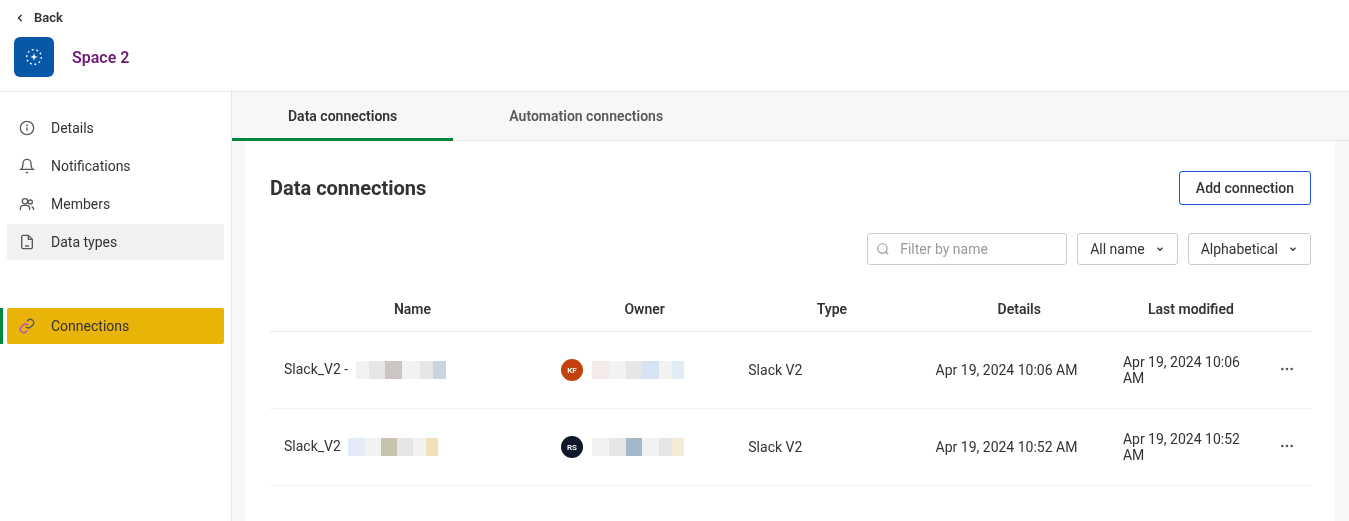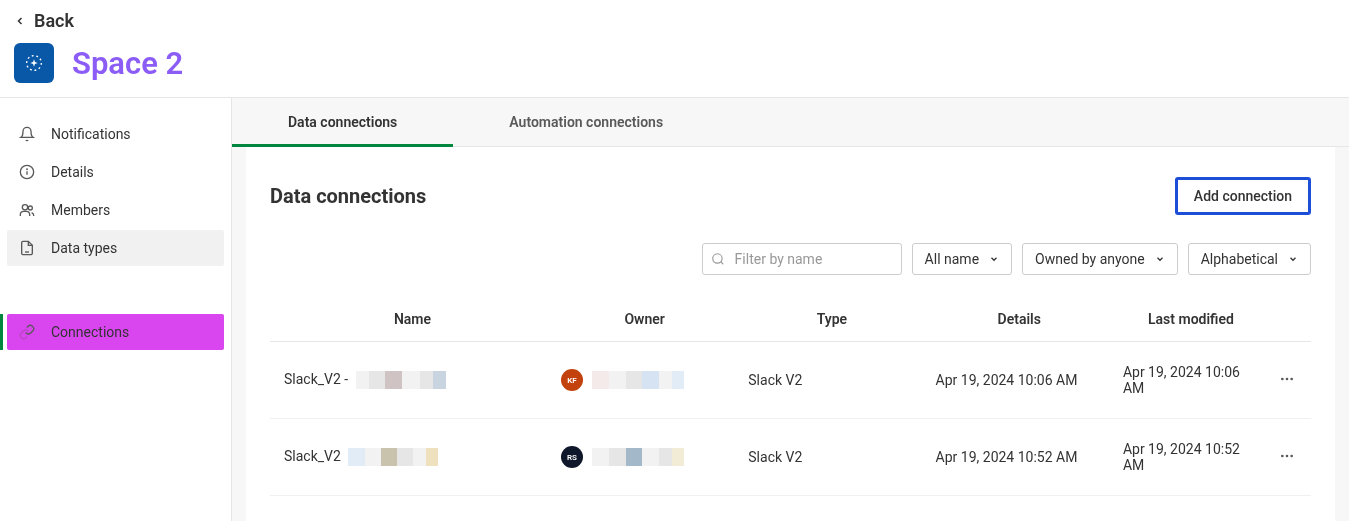--- a/index.html
+++ b/index.html
@@ -15,21 +15,21 @@
     }
     .header {
       padding: 10px 14px 14px 14px;
       border-bottom: 1px solid #e6e6e6;
     }
     .back-link {
       display: flex;
       align-items: center;
       gap: 8px;
       color: #333;
-      font-size: 18px;
+      font-size: 13px;
       font-weight: 600;
       cursor: pointer;
       margin-bottom: 12px;
       text-align: center;
     }
     .back-link svg {
       width: 12px;
       height: 12px;
     }
     .space-title-row {
@@ -44,23 +44,23 @@
       border-radius: 6px;
       display: flex;
       align-items: center;
       justify-content: center;
     }
     .space-icon svg {
       width: 22px;
       height: 22px;
     }
     .space-title {
-      font-size: 31px;
+      font-size: 16px;
       font-weight: 600;
-      color: #8b5cf6;
+      color: #701a75;
     }
     .main-layout {
       display: flex;
       min-height: calc(100vh - 100px);
     }
     .sidebar {
       width: 232px;
       border-right: 1px solid #e6e6e6;
       padding: 18px 7px 0 7px;
       background: #fff;
@@ -74,21 +74,21 @@
       color: #333;
       font-size: 14px;
       border-radius: 2px;
       margin-bottom: 2px;
       position: relative;
     }
     .sidebar-item.hover-state {
       background: #f1f1f1;
     }
     .sidebar-item.active {
-      background: #d946ef;
+      background: #eab308;
       margin-top: 48px;
     }
     .sidebar-item.active::before {
       content: "";
       position: absolute;
       left: -7px;
       top: 0;
       bottom: 0;
       width: 3px;
       background: #00873d;
@@ -138,21 +138,21 @@
       align-items: center;
       justify-content: space-between;
       margin-bottom: 28px;
     }
     .panel-title {
       font-size: 20px;
       font-weight: 700;
       color: #333;
     }
     .btn {
-      border: 3px solid #1d4ed8;
+      border: 1px solid #1d4ed8;
       background: #fff;
       padding: 8px 16px;
       font-size: 14px;
       border-radius: 3px;
       cursor: pointer;
       color: #333;
       font-weight: 500;
     }
     .filters-row {
       display: flex;
@@ -281,32 +281,32 @@
       </svg>
     </div>
     <h1 class="space-title">Space 2</h1>
   </div>
 </div>
 
 <div class="main-layout">
   <div class="sidebar">
     <div class="sidebar-item">
       <svg viewBox="0 0 24 24" fill="none" stroke="#595959" stroke-width="2">
-          <path d="M18 8A6 6 0 0 0 6 8c0 7-3 9-3 9h18s-3-2-3-9"></path>
-          <path d="M13.73 21a2 2 0 0 1-3.46 0"></path>
-        </svg>
-      <span>Notifications</span>
-    </div>
-    <div class="sidebar-item">
-      <svg viewBox="0 0 24 24" fill="none" stroke="#595959" stroke-width="2">
           <circle cx="12" cy="12" r="10"></circle>
           <line x1="12" y1="16" x2="12" y2="11"></line>
           <circle cx="12" cy="8" r="0.5" fill="#595959"></circle>
         </svg>
       <span>Details</span>
+    </div>
+    <div class="sidebar-item">
+      <svg viewBox="0 0 24 24" fill="none" stroke="#595959" stroke-width="2">
+          <path d="M18 8A6 6 0 0 0 6 8c0 7-3 9-3 9h18s-3-2-3-9"></path>
+          <path d="M13.73 21a2 2 0 0 1-3.46 0"></path>
+        </svg>
+      <span>Notifications</span>
     </div>
     <div class="sidebar-item">
       <svg viewBox="0 0 24 24" fill="none" stroke="#595959" stroke-width="2">
           <circle cx="9" cy="8" r="4"></circle>
           <path d="M2 21v-2a5 5 0 0 1 5-5h4a5 5 0 0 1 5 5v2"></path>
           <circle cx="17" cy="9" r="3"></circle>
           <path d="M22 21v-1a4 4 0 0 0-3-3.87"></path>
         </svg>
       <span>Members</span>
     </div>
@@ -346,26 +346,20 @@
       <div class="filters-row">
         <div class="search-box">
           <svg viewBox="0 0 24 24" fill="none" stroke="currentColor" stroke-width="2">
               <circle cx="11" cy="11" r="8"></circle>
               <line x1="21" y1="21" x2="16.65" y2="16.65"></line>
             </svg>
           <input type="text" placeholder="Filter by name" style="">
         </div>
         <div class="dropdown">
           <span>All name</span>
-          <svg viewBox="0 0 24 24" fill="none" stroke="currentColor" stroke-width="3">
-              <polyline points="6 9 12 15 18 9"></polyline>
-            </svg>
-        </div>
-        <div class="dropdown">
-          <span>Owned by anyone</span>
           <svg viewBox="0 0 24 24" fill="none" stroke="currentColor" stroke-width="3">
               <polyline points="6 9 12 15 18 9"></polyline>
             </svg>
         </div>
         <div class="dropdown">
           <span>Alphabetical</span>
           <svg viewBox="0 0 24 24" fill="none" stroke="currentColor" stroke-width="3">
               <polyline points="6 9 12 15 18 9"></polyline>
             </svg>
         </div>

